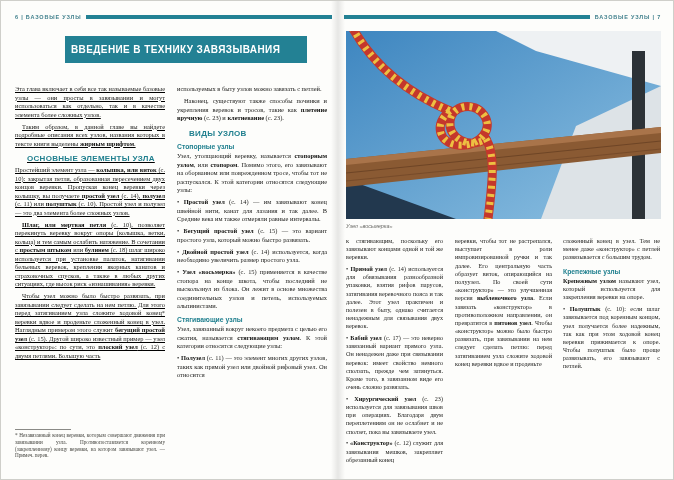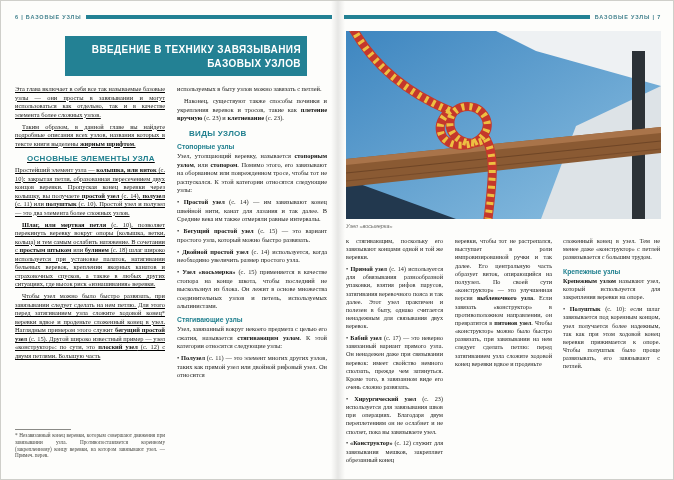--- a/index.html
+++ b/index.html
@@ -5,21 +5,21 @@
   html,body{margin:0;padding:0;background:#9aa0a0;}
   .spread{position:relative;width:674px;height:480px;background:#fdfdfb;border:1px solid #cfcfca;box-sizing:border-box;overflow:hidden;font-family:"Liberation Serif",serif;}
   .spine{position:absolute;left:330px;top:0;width:14px;height:100%;background:linear-gradient(90deg,rgba(0,0,0,0) 0%,rgba(0,0,0,0.09) 50%,rgba(0,0,0,0) 100%);pointer-events:none;}
   
   .rh{position:absolute;top:13px;display:flex;align-items:center;gap:5px;}
   .rh-left{left:14px;width:317px;}
   .rh-right{left:343px;width:317px;}
   .rh-text{font:bold 5.5px "Liberation Sans",sans-serif;color:#41808d;letter-spacing:0.8px;white-space:nowrap;}
   .rh-bar{flex:1;height:4px;background:#238194;}
   
-  .banner{position:absolute;left:64px;top:35px;width:242px;box-sizing:border-box;background:#238194;color:#fff;text-align:right;padding:7px 6px 6px;font:bold 10px/1.35 "Liberation Sans",sans-serif;letter-spacing:0.4px;}
+  .banner{position:absolute;left:64px;top:35px;width:242px;box-sizing:border-box;background:#238194;color:#fff;text-align:left;padding:7px 6px 6px;font:bold 10px/1.35 "Liberation Sans",sans-serif;letter-spacing:0.4px;}
   
   .col{position:absolute;top:84px;height:374px;width:150px;overflow:hidden;}
   #col-l1{left:14px;}
   #col-l2{left:176px;}
   .col-text{max-height:330px;overflow:hidden;text-decoration:underline;}
   .rcol{position:absolute;top:236px;height:226px;width:97px;overflow:hidden;}
   #col-r1{left:345px;}
   #col-r2{left:454px;}
   #col-r3{left:562px;}
   .body{font-size:6.4px;line-height:1.33;text-align:justify;color:#232321;margin:0 0 3.5px;}
@@ -47,21 +47,20 @@
     <span class="rh-text">6 | БАЗОВЫЕ УЗЛЫ</span>
     <span class="rh-bar"></span>
   </div>
   <div class="rh rh-right">
     <span class="rh-bar"></span>
     <span class="rh-text">БАЗОВЫЕ УЗЛЫ | 7</span>
   </div>
 
   <div class="banner">
     <div>ВВЕДЕНИЕ В ТЕХНИКУ ЗАВЯЗЫВАНИЯ</div>
-    <div>БАЗОВЫХ УЗЛОВ</div>
   </div>
 
   <div class="col" id="col-l1">
     <div class="col-text">
       <p class="body">Эта глава включает в себя все так называемые базовые узлы — они просты в завязывании и могут использоваться как отдельно, так и в качестве элемента более сложных узлов.</p>
       <p class="body ind"><span>Таким образом, в данной главе вы найдете подробные описания всех узлов, названия которых в тексте книги выделены </span><b>жирным шрифтом</b><span>.</span></p>
       <h2 class="h1">ОСНОВНЫЕ ЭЛЕМЕНТЫ УЗЛА</h2>
       <p class="body"><span>Простейший элемент узла — </span><b>колышка, или виток</b><span> (с. 10): закрытая петля, образованная пересечением двух концов веревки. Пропуская конец веревки через колышку, вы получаете </span><b>простой узел</b><span> (с. 14), </span><b>полузел</b><span> (с. 11) или </span><b>полуштык</b><span> (с. 10). Простой узел и полузел — это два элемента более сложных узлов.</span></p>
       <p class="body ind"><b>Шлаг, или мертвая петля</b><span> (с. 10), позволяет перекинуть веревку вокруг опоры (колышка, ветки, кольца) и тем самым ослабить натяжение. В сочетании с </span><b>простым штыком</b><span> или </span><b>булинем</b><span> (с. 18) шлаг широко используется при установке палаток, натягивании бельевых веревок, креплении якорных канатов и страховочных спусков, а также в любых других ситуациях, где высок риск «изнашивания» веревки.</span></p>
       <p class="body ind"><span>Чтобы узел можно было быстро развязать, при завязывании следует сделать на нем петлю. Для этого перед затягиванием узла сложите ходовой конец* веревки вдвое и проденьте сложенный конец в узел. Наглядным примером этого служит </span><b>бегущий простой узел</b><span> (с. 15). Другой широко известный пример — узел «конструктор»: по сути, это </span><b>плоский узел</b><span> (с. 12) с двумя петлями. Большую часть</span></p>

